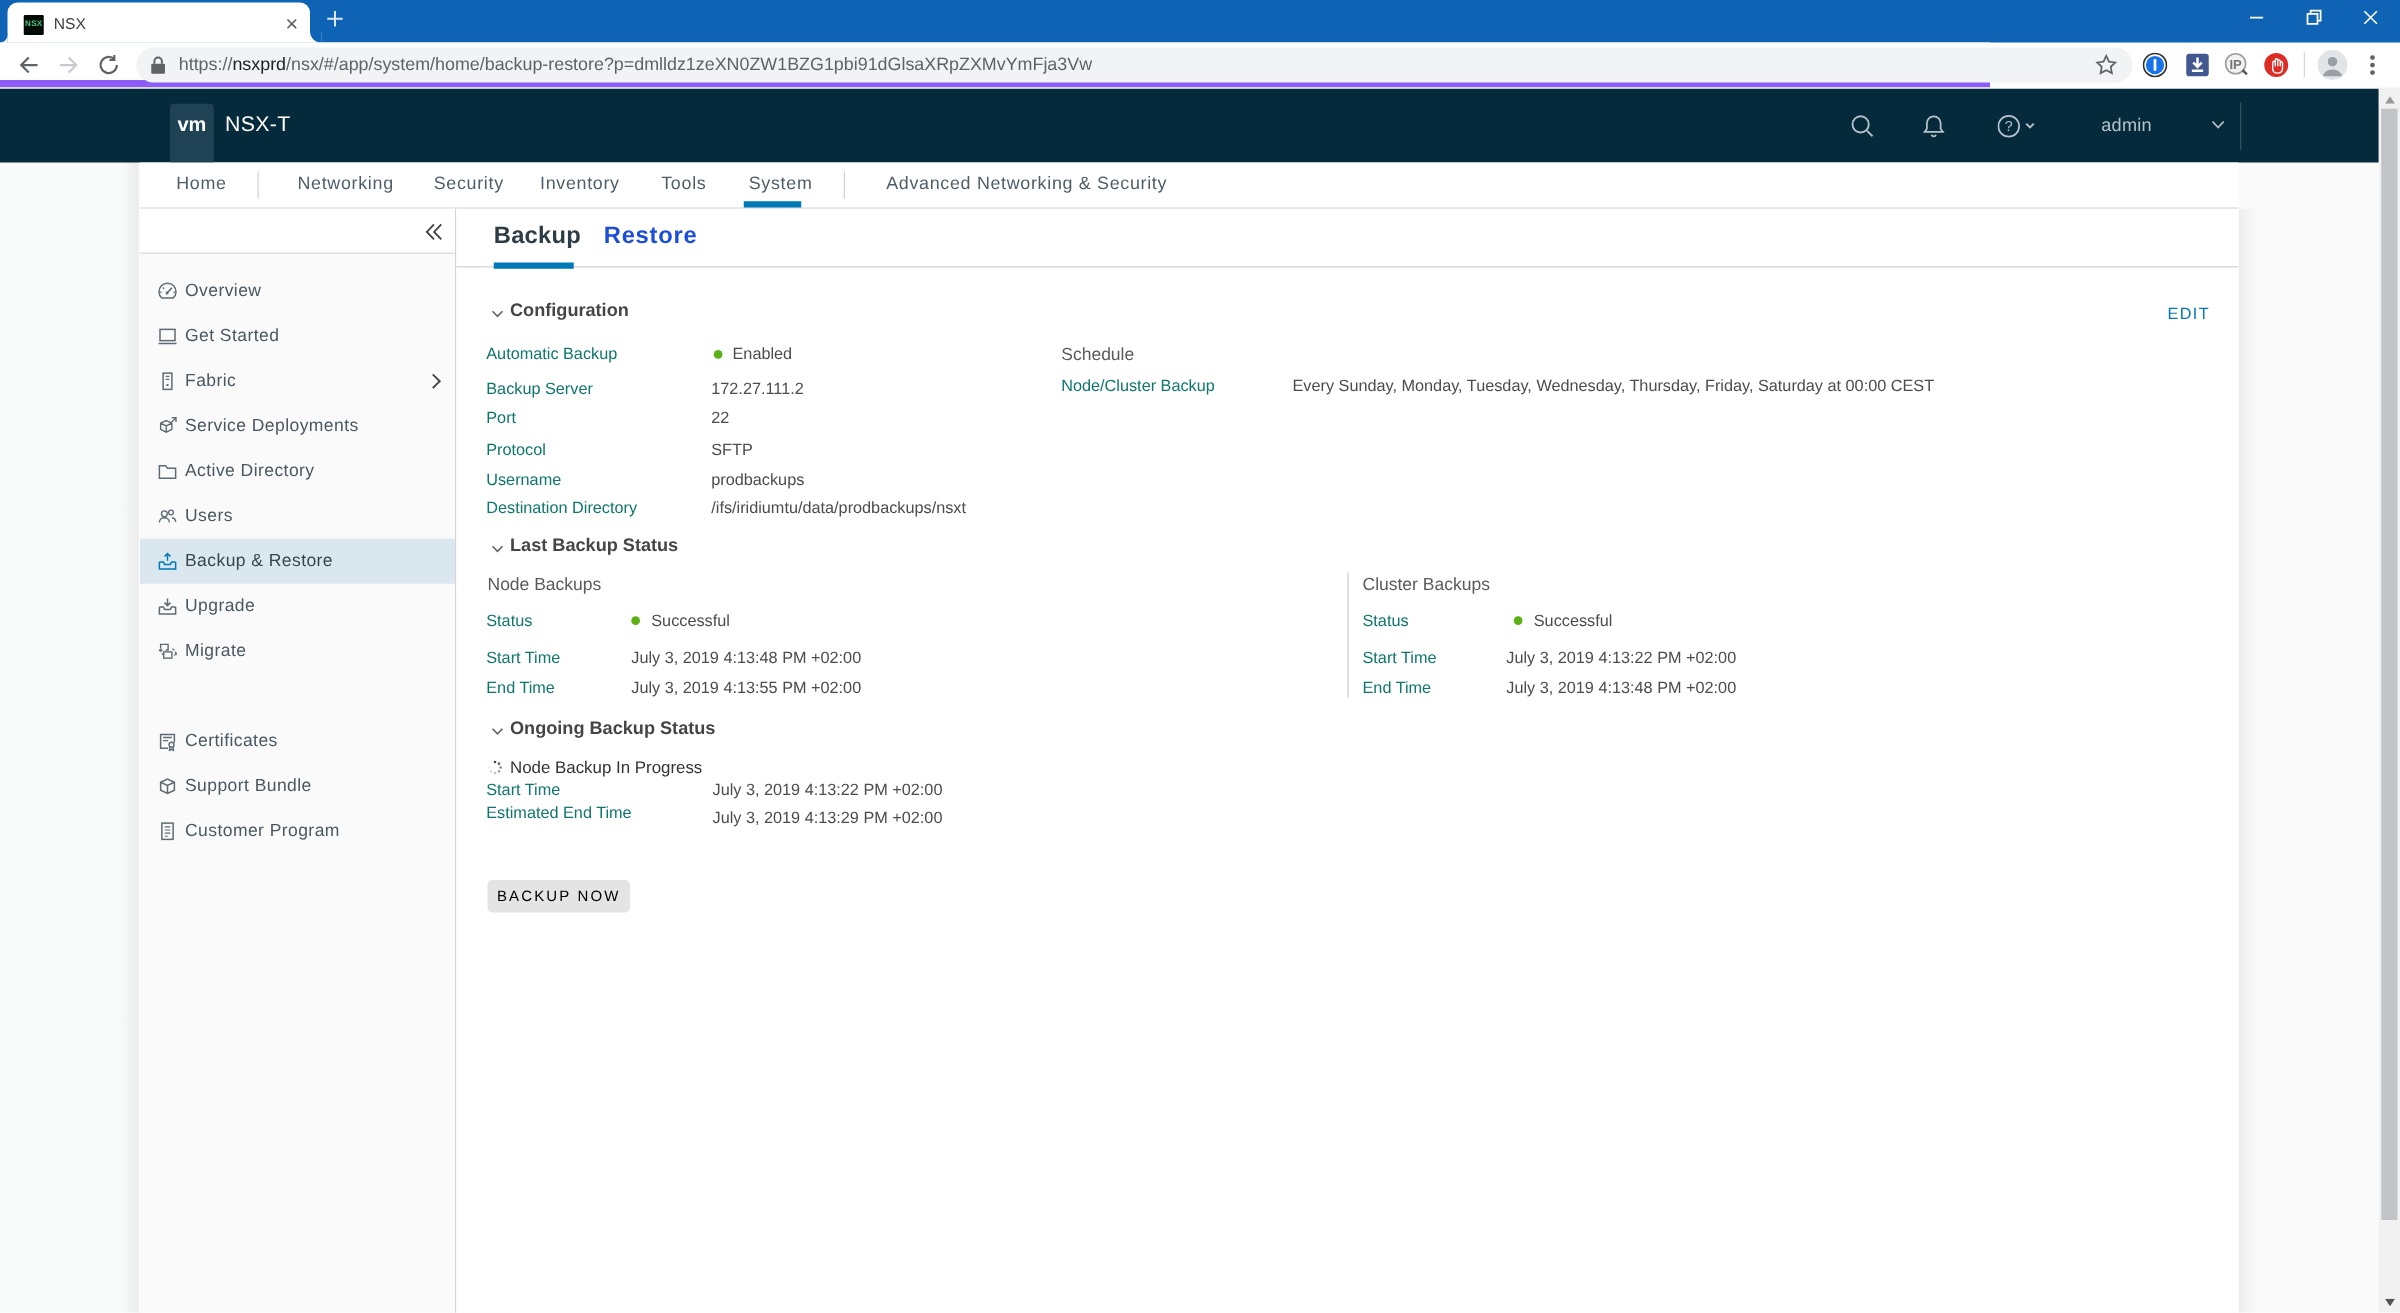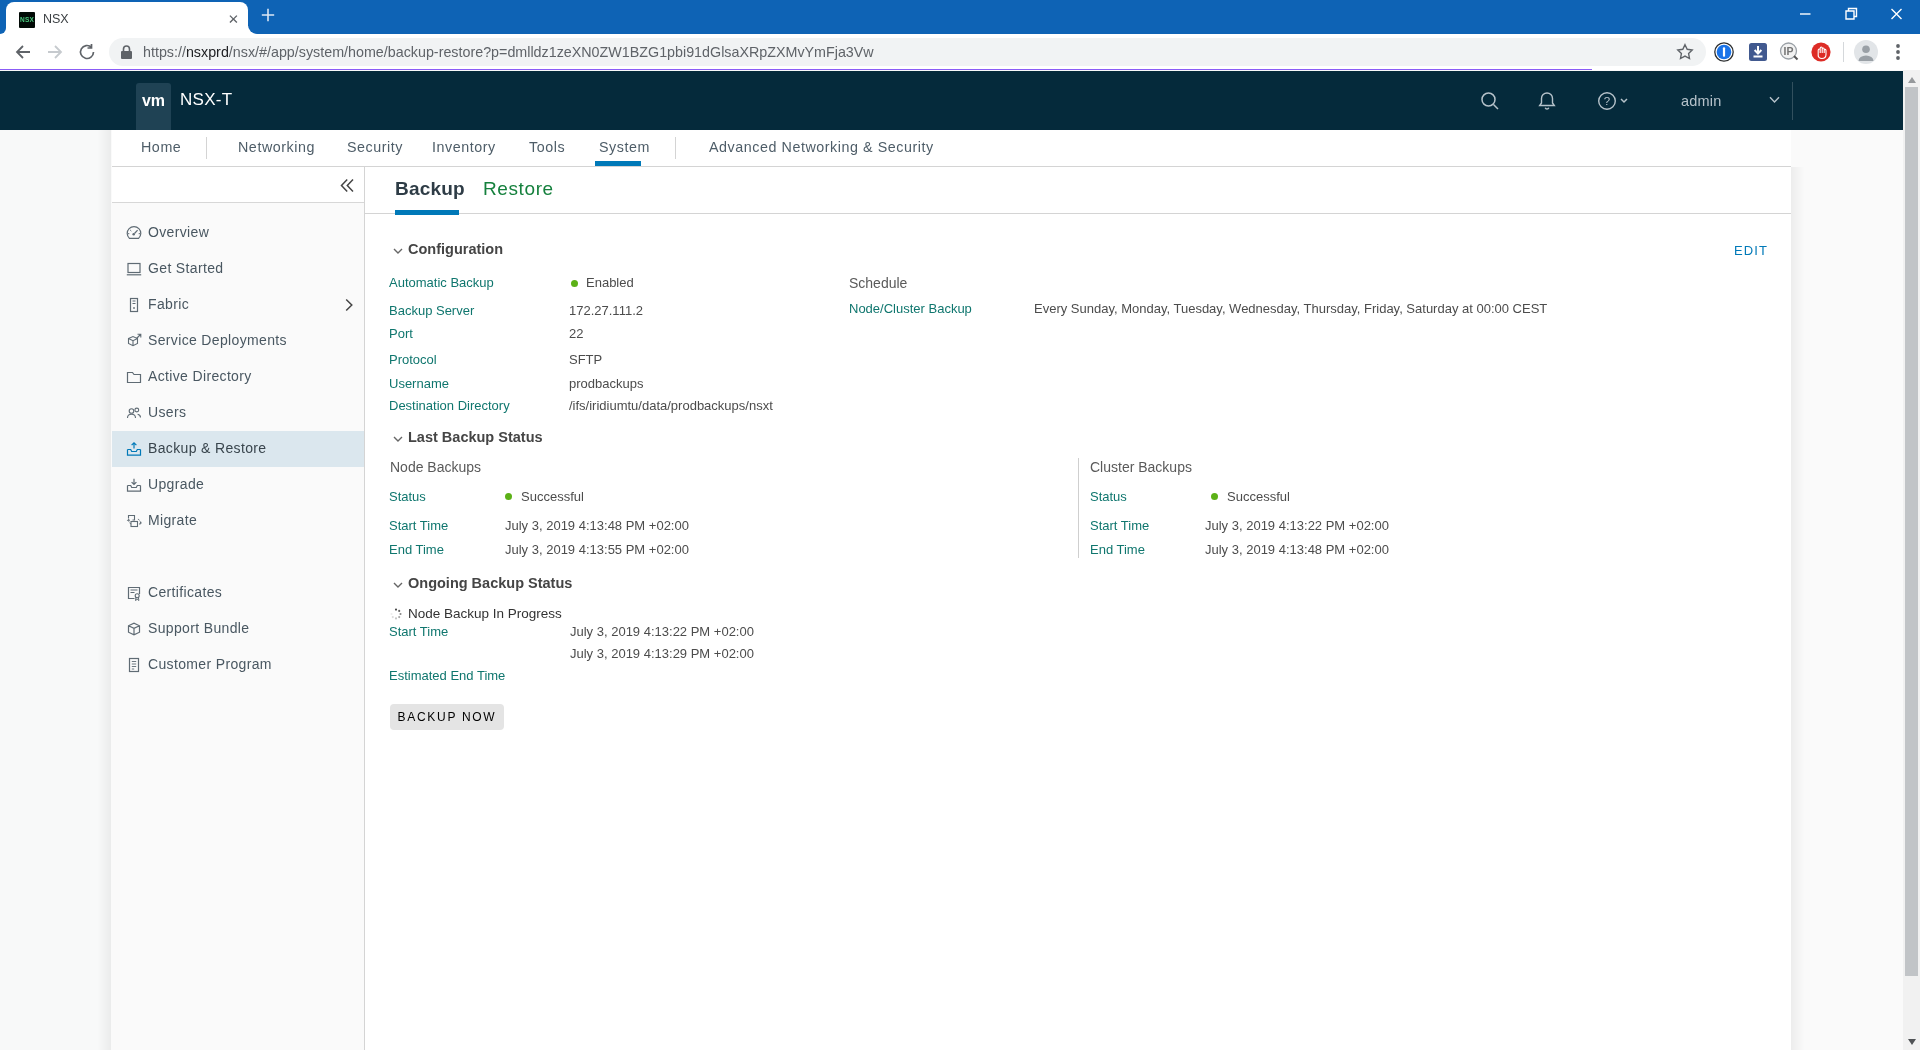--- a/index.html
+++ b/index.html
@@ -14,21 +14,21 @@
   #favicon { position:absolute; left:13px; top:10px; width:16px; height:16px; background:#020a06;
              border-radius:1px; color:#49c67c; font-size:6.5px; font-weight:bold;
              text-align:center; line-height:16px; letter-spacing:.2px; }
   #tabtitle { position:absolute; left:37px; top:10px; font-size:12.5px; color:#3c4043; }
   #tabclose { position:absolute; left:220px; top:10px; width:15px; height:15px; color:#5f6368;
               font-size:13.5px; line-height:15px; text-align:center; }
   #newtab { position:absolute; left:263px; top:10px; width:14px; height:14px; }
   .winctl { position:absolute; top:0; width:46px; height:33px; }
 
   #toolbar { position:absolute; left:0; top:34px; width:1592px; height:36px; background:#fff;
-             border-bottom:1px solid #8b5cf6; }
+             border-bottom:6px solid #8b5cf6; }
   #omnibox { position:absolute; left:109px; top:4px; width:1597px; height:28px; background:#f1f3f4;
              border-radius:14px; }
   .urltext { position:absolute; left:143px; top:10px; font-size:14.3px; color:#5f6368; white-space:pre; }
 
   
   #leftmargin { position:absolute; left:0; top:70px; width:112px; height:980px; background:#f8f9f9; }
   #app { position:absolute; left:111px; top:70px; width:1792px; height:980px; background:#fafafa; }
   
   #hdr { position:absolute; left:-111px; top:1px; width:1903px; height:59px; background:#052a3b; }
   #logo { position:absolute; left:136px; top:12px; width:35px; height:51px; background:#1f4254;
@@ -51,21 +51,21 @@
              border-bottom:1px solid #d7d7d7; }
   .mitem { position:absolute; left:0; width:252px; height:36px; font-size:14px; color:#495761; }
   .mitem .mi { position:absolute; left:14px; top:10px; width:16px; height:16px; }
   .mitem .mt { position:absolute; left:36px; top:9px; letter-spacing:.35px; }
   .mitem.sel { background:#dbe7ee; color:#39454d; }
 
   #main { position:absolute; left:254px; top:97px; width:1426px; height:883px; background:#fff; }
   
   #tabs { position:absolute; left:0; top:0; width:1426px; height:47px; border-bottom:1px solid #d4d4d4; }
   #tbBackup { position:absolute; left:30px; top:11px; font-size:19px; font-weight:700; color:#2e3c46; letter-spacing:.2px; }
-  #tbRestore { position:absolute; left:118px; top:11px; font-size:19px; font-weight:400; color:#15803d; letter-spacing:.6px; }
+  #tbRestore { position:absolute; left:118px; top:11px; font-size:19px; font-weight:700; color:#1d4ed8; letter-spacing:.6px; }
   #tabline { position:absolute; left:30px; top:43px; width:64px; height:5px; background:#0079b8; }
 
   .sechdr { position:absolute; font-size:14.5px; font-weight:700; color:#454545; line-height:18px; }
   .chev { position:absolute; width:12px; height:12px; }
   .lbl { position:absolute; font-size:13px; color:#0f766e; line-height:18px; }
   .val { position:absolute; font-size:13px; color:#4c4c4c; line-height:18px; }
   .subhdr { position:absolute; font-size:14px; color:#5a5a5a; line-height:20px; }
   .dot { position:absolute; width:7px; height:7px; border-radius:50%; background:#5cb117; }
   #editbtn { position:absolute; left:1369px; top:76px; font-size:13px; color:#0079b8; letter-spacing:1.1px; }
   #vertdiv { position:absolute; left:713px; top:291px; width:1px; height:100px; background:#cfcfcf; }
@@ -365,21 +365,21 @@
           <circle cx="10.5" cy="6" r="1.05" opacity=".62"></circle>
           <circle cx="9.2" cy="9.1" r="1.05" opacity=".45"></circle>
           <circle cx="6" cy="10.4" r="1.05" opacity=".3"></circle>
           <circle cx="2.8" cy="9.1" r="1.05" opacity=".18"></circle>
           <circle cx="1.5" cy="6" r="1.05" opacity=".1"></circle>
       </g>
       </svg>
     <div class="val" style="left:43px; top:438px; color:#333; font-size:13.5px">Node Backup In Progress</div>
     <div class="lbl" style="left:24px; top:456px">Start Time</div>
     <div class="val" style="left:205px; top:456px">July 3, 2019 4:13:22 PM +02:00</div>
-    <div class="lbl" style="left:24px; top:500px">Estimated End Time</div>
+    <div class="lbl" style="left:24px; top:474px">Estimated End Time</div>
     <div class="val" style="left:205px; top:478px">July 3, 2019 4:13:29 PM +02:00</div>
 
     <div id="backupnow">BACKUP NOW</div>
   </div>
 </div>
 
 <div id="sb">
   <div id="sbthumb"></div>
   <svg class="abs" style="left:5px; top:7px" width="8" height="6" viewBox="0 0 8 6">
       <path d="M4 0L8 6H0z" fill="#96999c"></path>

